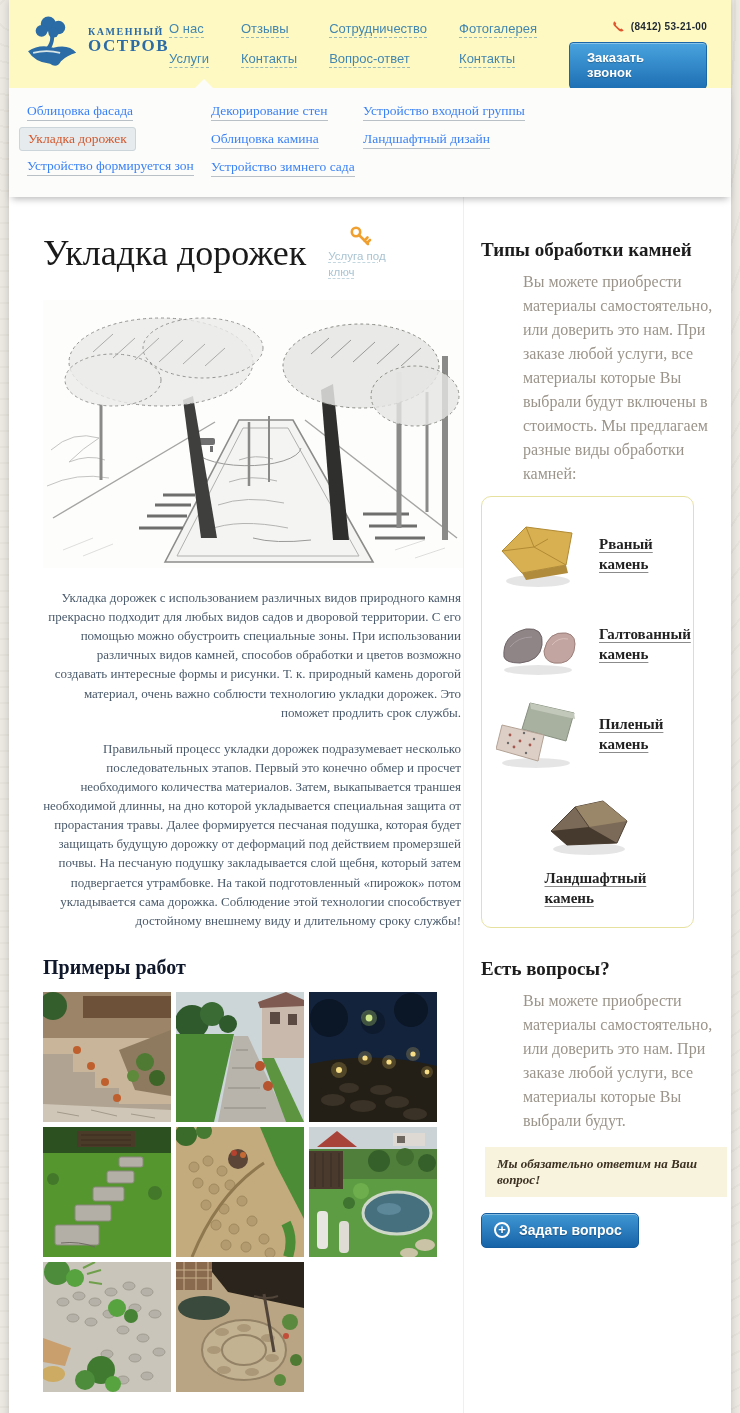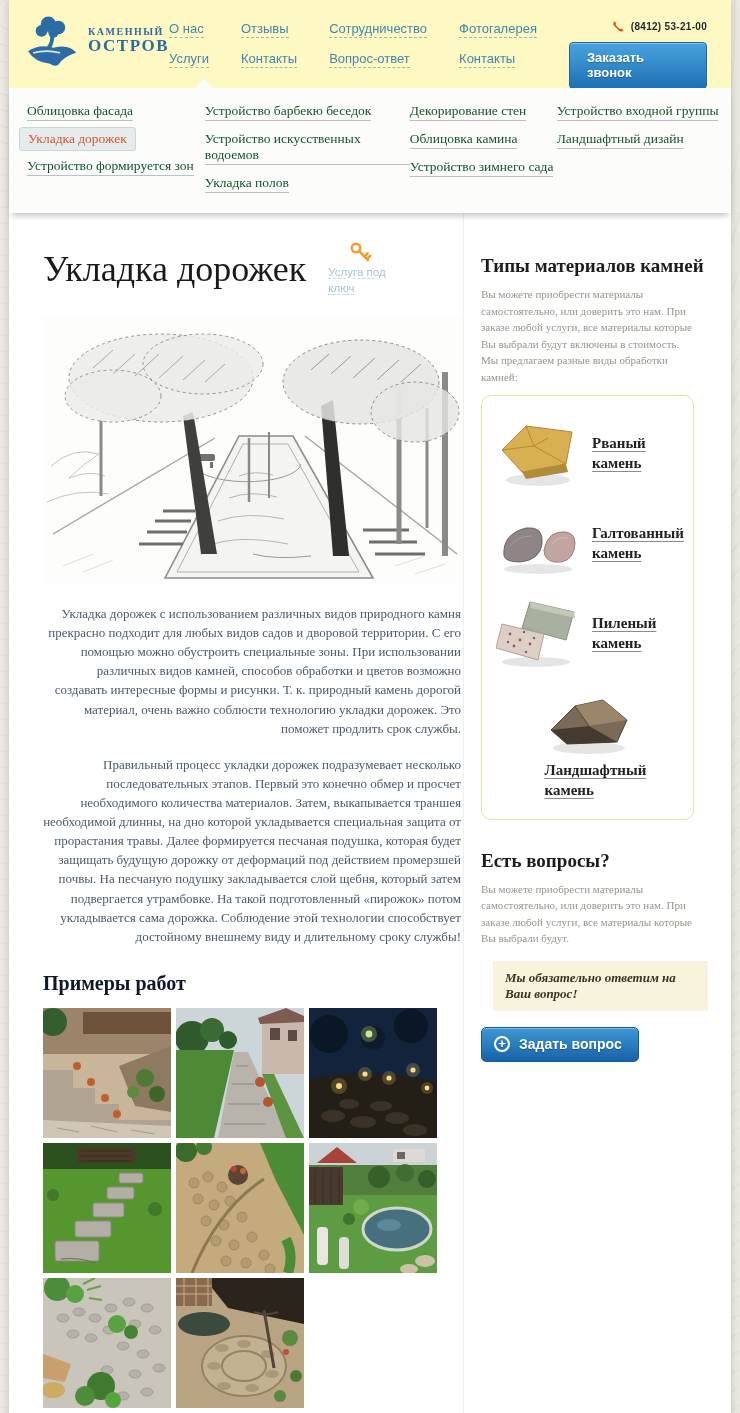--- a/index.html
+++ b/index.html
@@ -30,21 +30,21 @@
     background:linear-gradient(#49a3de,#1e70b4); border:1px solid #1b66a6; border-radius:4px;
     box-shadow:inset 0 1px 0 rgba(255,255,255,.35); text-shadow:0 1px 1px rgba(0,0,0,.25); }
   .header-caret { position:absolute; bottom:0; left:186px; width:0; height:0;
     border-left:9px solid transparent; border-right:9px solid transparent; border-bottom:9px solid #fcfcfb; }
 
   
   .submenu { position:relative; background:#fcfcfb; padding:15px 10px 10px 18px; display:flex;
     box-shadow:0 5px 7px -3px rgba(0,0,0,.28); }
   .submenu-col { display:flex; flex-direction:column; align-items:flex-start; }
   .submenu-col.c1 { width:184px; } .submenu-col.c2 { width:212px; } .submenu-col.c3 { width:152px; } .submenu-col.c4 { width:170px; }
-  .submenu a { font-family:"Liberation Serif", serif; font-size:13.5px; color:#14532d; margin-bottom:10px;
+  .submenu a { font-family:"Liberation Serif", serif; font-size:13.5px; color:#3b82f6; margin-bottom:10px;
     border-bottom:1px solid #b9c1c7; padding-bottom:1px; }
   .submenu a.active { color:#d4572d; background:#e6ebed; border:1px solid #ccd5d9; border-radius:3px;
     padding:3px 8px; margin:-4px 0 7px -8px; }
 
   
   .main { display:flex; background:#fff; }
   .content { width:454px; padding:14px 0 0 34px; }
   .title-row { display:flex; align-items:center; margin:14px 0 20px; }
   h1.page-title { font-family:"Liberation Serif", serif; font-size:36px; font-weight:400; color:#1a1a1a; }
   .turnkey-badge { display:flex; align-items:center; margin-left:22px;flex-direction:column; }
@@ -55,28 +55,28 @@
   .body-text { width:418px; font-family:"Liberation Serif", serif; font-size:13px; line-height:1.47;
     color:#4a5a6b; margin-bottom:17px;text-align:right; }
   h2.serif-h2 { font-family:"Liberation Serif", serif; font-size:20px; color:#0f172a; margin:26px 0 13px; }
   .gallery { display:grid; grid-template-columns:repeat(3,128px); gap:5px; padding-bottom:32px; }
   .tile { width:128px; height:130px; overflow:hidden; }
   .tile svg { display:block; }
 
   
   .sidebar { flex:1; border-left:1px solid #f0efec; padding:42px 28px 0 17px; }
   .sidebar h2 { font-family:"Liberation Serif", serif; font-size:19px; color:#1c1c1c; margin-bottom:9px; }
-  .muted { font-family:"Liberation Serif", serif; font-size:11px; line-height:1.5; color:#9b948a; margin-bottom:10px; width:215px; }
+  .muted { font-family:"Liberation Serif", serif; font-size:16px; line-height:1.5; color:#9b948a; margin-bottom:10px; width:215px;margin-left:42px; }
   .stones-box { width:213px; border:1px solid #e7e19f; border-radius:10px; padding:20px 12px 14px 14px; margin-bottom:30px; }
-  .stone-item { display:flex; align-items:center; margin-bottom:16px; }
+  .stone-item { display:flex; align-items:center; margin-bottom:16px;gap:7px; }
   .stone-item:last-child { margin-bottom:4px;flex-direction:column; }
   .stone-pic { width:84px; height:74px; flex:none; }
   .stone-label { margin-left:12px; width:100px; font-family:"Liberation Serif", serif; font-size:15px; font-weight:bold;
     color:#222; text-decoration:underline; text-decoration-color:#8b8b8b; text-underline-offset:3px; line-height:1.35; }
-  .answer-note { width:215px; background:#f7f3dc; padding:9px 12px; margin:14px 12px 16px;
+  .answer-note { width:242px; background:#f7f3dc; padding:9px 12px; margin:14px 4px 16px;
     font-family:"Liberation Serif", serif; font-style:italic; font-weight:bold; font-size:13px; color:#3d3123; }
   .ask-button { display:inline-flex; align-items:center; padding:8px 16px 9px 12px; color:#fff;
     background:linear-gradient(#3f97d3,#1763a8); border:1px solid #155c9e; border-radius:5px;
     box-shadow:inset 0 1px 0 rgba(255,255,255,.35); font-size:14px; font-weight:bold; text-shadow:0 1px 1px rgba(0,0,0,.3); }
   .plus-circle { width:16px; height:16px; border:2px solid #fff; border-radius:50%; margin-right:9px;
     display:flex; align-items:center; justify-content:center; font-size:13px; font-weight:bold; line-height:1; }
 </style>
 </head>
 <body>
 
@@ -131,25 +131,20 @@
     </div>
 
     <div class="header-caret"></div>
   </header>
 
   <div class="submenu">
     <div class="submenu-col c1">
       <a>Облицовка фасада</a>
       <a class="active">Укладка дорожек</a>
       <a>Устройство формируется зон</a>
-    </div>
-    <div class="submenu-col c2">
-      <a>Устройство барбекю беседок</a>
-      <a>Устройство искусственных водоемов</a>
-      <a>Укладка полов</a>
     </div>
     <div class="submenu-col c3">
       <a>Декорирование стен</a>
       <a>Облицовка камина</a>
       <a>Устройство зимнего сада</a>
     </div>
     <div class="submenu-col c4">
       <a>Устройство входной группы</a>
       <a>Ландшафтный дизайн</a>
     </div>
@@ -462,21 +457,21 @@
             <circle cx="114" cy="60" r="8" fill="#5b8a3e"></circle>
               <circle cx="120" cy="98" r="6" fill="#4e7a34"></circle>
               <circle cx="104" cy="118" r="6" fill="#5b8a3e"></circle>
             <circle cx="110" cy="74" r="3" fill="#c24e3a"></circle>
           </svg>
         </a>
       </div>
     </div>
 
     <aside class="sidebar">
-      <h2>Типы материалов камней</h2>
+      <h2>Типы обработки камней</h2>
       <p class="muted">Вы можете приобрести материалы самостоятельно, или доверить это нам. При заказе любой услуги, все материалы которые Вы выбрали будут включены в стоимость. Мы предлагаем разные виды обработки камней:</p>
 
       <div class="stones-box">
         <div class="stone-item">
           <svg class="stone-pic" viewBox="0 0 84 74">
             <ellipse cx="42" cy="64" rx="32" ry="6" fill="rgba(0,0,0,.1)"></ellipse>
             <polygon points="6,34 30,10 76,16 70,48 26,56" fill="#d8b052" stroke="#b18a33"></polygon>
             <polygon points="26,56 70,48 72,56 30,63" fill="#b08b3c"></polygon>
             <path d="M30 10 L38 30 L70 48 M38 30 L6 34 M38 30 L52 22" stroke="#b18a33" fill="none"></path>
           </svg>

